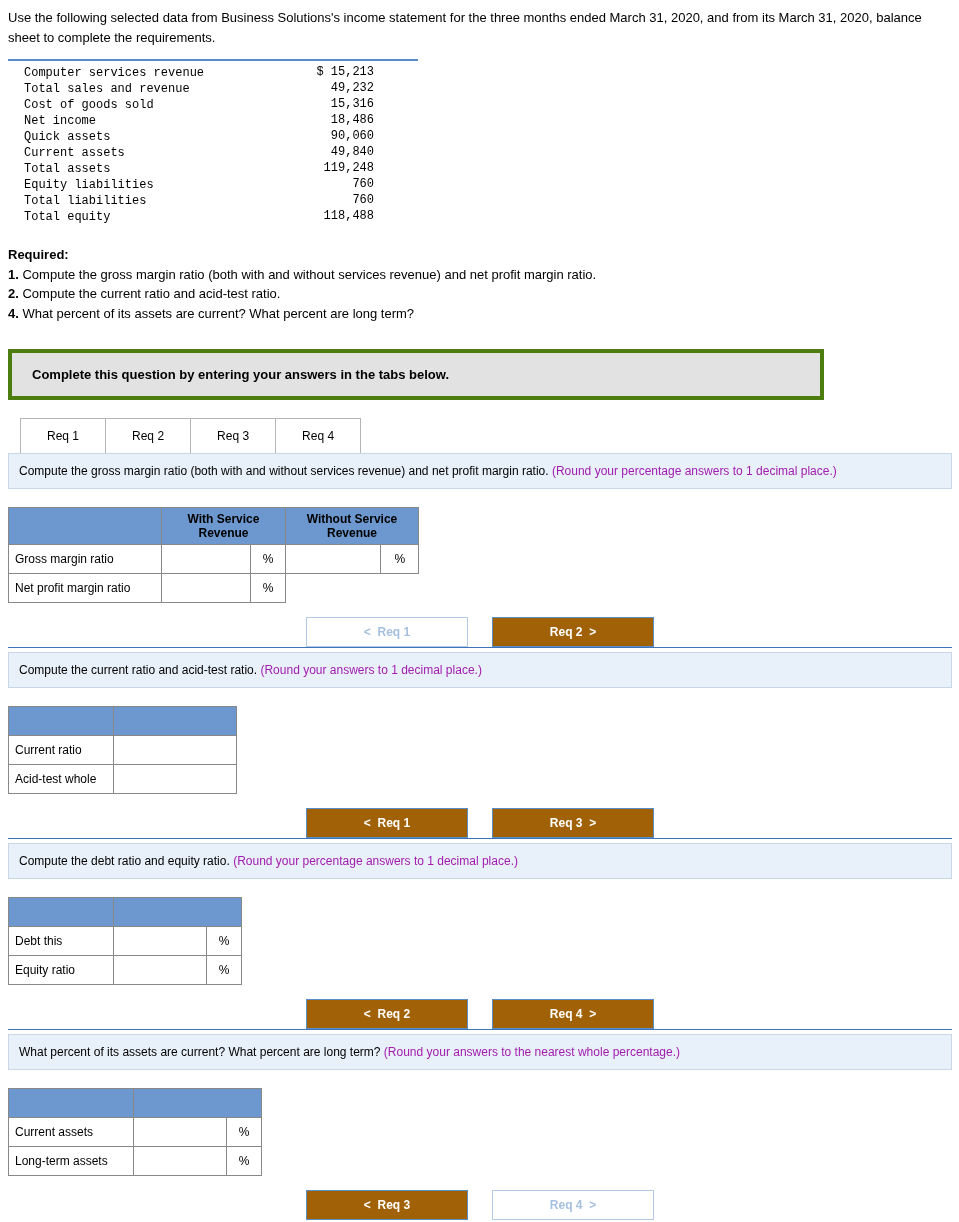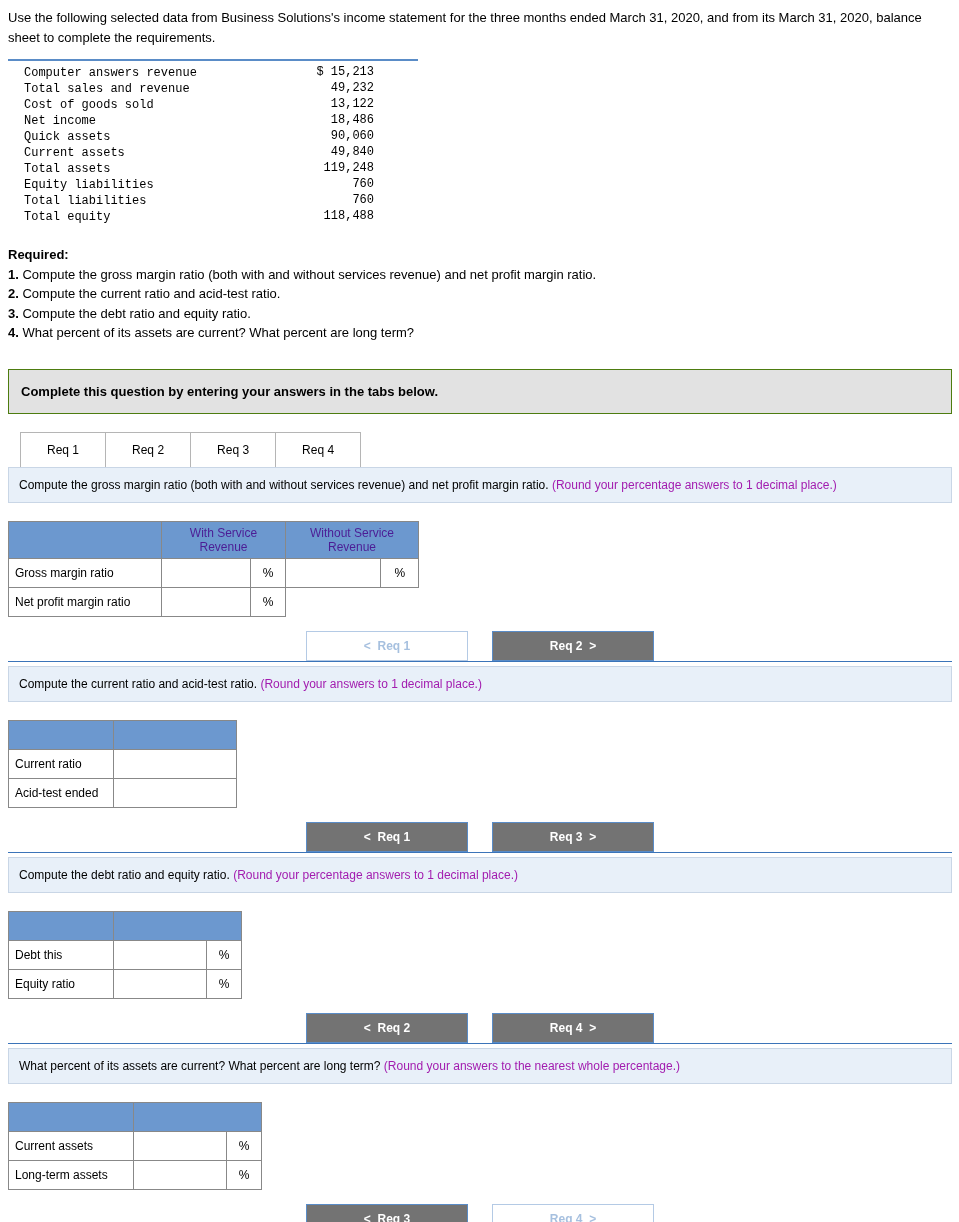--- a/index.html
+++ b/index.html
@@ -4,58 +4,58 @@
 <style>
 body{font-family:Arial,sans-serif;font-size:13px;color:#000;margin:0;padding:8px;background:#fff}
 .intro{margin-bottom:12px;line-height:1.5}
 .data-block{border-top:2px solid #5a8cc7;display:inline-block;font-family:"Courier New",monospace;font-size:12px;padding:4px 0;margin-bottom:16px;min-width:410px}
 .data-row{display:flex}
 .data-label{width:260px;padding:1px 0 1px 16px}
 .data-val{width:90px;text-align:right;padding-right:6px}
 .req-block{margin-bottom:26px}
 .req-block b{font-weight:bold}
 .req-line{line-height:1.5}
-.instruction-box{background:#e2e2e2;border:1px solid #4d7c0f;padding:14px 12px;font-weight:bold;margin-bottom:0;width:944px;box-sizing:border-box}
+.instruction-box{background:#e2e2e2;border:4px solid #4d7c0f;padding:14px 20px;font-weight:bold;margin-bottom:0;width:816px;box-sizing:border-box}
 .tabs{display:flex;margin-top:18px;margin-left:12px}
 .tab{border:1px solid #b5b5b5;border-bottom:none;padding:10px 26px;font-size:12px;background:#fff;margin-right:-1px;cursor:pointer}
 .section{width:944px;box-sizing:border-box}
 .prompt{background:#e8f0f9;border:1px solid #c9d6e6;padding:8px 10px;font-size:12px;line-height:1.5}
 .prompt .red{color:#a21caf}
 .tbl{border-collapse:collapse;margin-top:18px;font-size:12px}
 .tbl td,.tbl th{border:1px solid #888;padding:4px 6px;height:20px}
-.tbl .hdr{background:#6c98cf;color:#4c1d95;text-align:center;font-weight:normal}
+.tbl .hdr{background:#6c98cf;color:#000000;text-align:center;font-weight:bold}
 .tbl .blank-hdr{background:#6c98cf;border:1px solid #888}
 .tbl .label{width:140px}
 .tbl .inp{width:76px;background:#fff}
 .tbl .unit{width:22px;text-align:center}
 .nav{display:flex;justify-content:center;gap:24px;margin:14px 0 0 0;padding-bottom:0}
 .nav-btn{border:1px solid #5a8cc7;padding:7px 0;width:160px;text-align:center;font-size:12px;font-weight:bold;cursor:pointer}
-.nav-btn.filled{background:#737373;color:#fff}
+.nav-btn.filled{background:#a16207;color:#fff}
 .nav-btn.outline{background:#fff;color:#3b74b9}
 .nav-btn.disabled{opacity:.45}
 .hr{border:none;border-top:1px solid #3b74b9;margin:0;width:944px}
 .chev{font-weight:bold}
 input.cell{width:100%;border:none;box-sizing:border-box;font-size:12px;height:18px;background:transparent}
 </style>
 </head>
 <body>
 
 
 
 <div class="intro">Use the following selected data from Business Solutions's income statement for the three months ended March 31, 2020, and from its March 31, 2020, balance sheet to complete the requirements.</div>
 
 <div class="data-block" id="fin-rows"><div class="data-row">
-      <div class="data-label">Computer answers revenue</div>
+      <div class="data-label">Computer services revenue</div>
       <div class="data-val">$ 15,213</div>
     </div><div class="data-row">
       <div class="data-label">Total sales and revenue</div>
       <div class="data-val">49,232</div>
     </div><div class="data-row">
       <div class="data-label">Cost of goods sold</div>
-      <div class="data-val">13,122</div>
+      <div class="data-val">15,316</div>
     </div><div class="data-row">
       <div class="data-label">Net income</div>
       <div class="data-val">18,486</div>
     </div><div class="data-row">
       <div class="data-label">Quick assets</div>
       <div class="data-val">90,060</div>
     </div><div class="data-row">
       <div class="data-label">Current assets</div>
       <div class="data-val">49,840</div>
     </div><div class="data-row">
@@ -69,21 +69,20 @@
       <div class="data-val">760</div>
     </div><div class="data-row">
       <div class="data-label">Total equity</div>
       <div class="data-val">118,488</div>
     </div></div>
 
 <div class="req-block">
   <div class="req-line"><b>Required:</b></div>
   <div class="req-line"><b>1.</b> <span>Compute the gross margin ratio (both with and without services revenue) and net profit margin ratio.</span></div>
   <div class="req-line"><b>2.</b> <span>Compute the current ratio and acid-test ratio.</span></div>
-  <div class="req-line"><b>3.</b> <span>Compute the debt ratio and equity ratio.</span></div>
   <div class="req-line"><b>4.</b> <span>What percent of its assets are current? What percent are long term?</span></div>
 </div>
 
 <div class="instruction-box">Complete this question by entering your answers in the tabs below.</div>
 
 <div class="tabs">
   <div class="tab">Req 1</div>
   <div class="tab">Req 2</div>
   <div class="tab">Req 3</div>
   <div class="tab">Req 4</div>
@@ -133,21 +132,21 @@
     <tbody>
         <tr>
           <td class="blank-hdr" style="width:92px"></td>
           <td class="blank-hdr" style="width:110px"></td>
         </tr>
     <tr>
           <td>Current ratio</td>
           <td class="inp"><input class="cell" style=""></td>
         </tr>
     <tr>
-          <td>Acid-test ended</td>
+          <td>Acid-test whole</td>
           <td class="inp"><input class="cell" style=""></td>
         </tr>
   </tbody>
     </table>
   <div class="nav">
     <div class="nav-btn filled"><span class="chev">&lt;</span>&nbsp;&nbsp;<span>Req 1</span></div>
     <div class="nav-btn filled"><span>Req 3</span>&nbsp;&nbsp;<span class="chev">&gt;</span></div>
   </div>
 </div>
 <hr class="hr">

